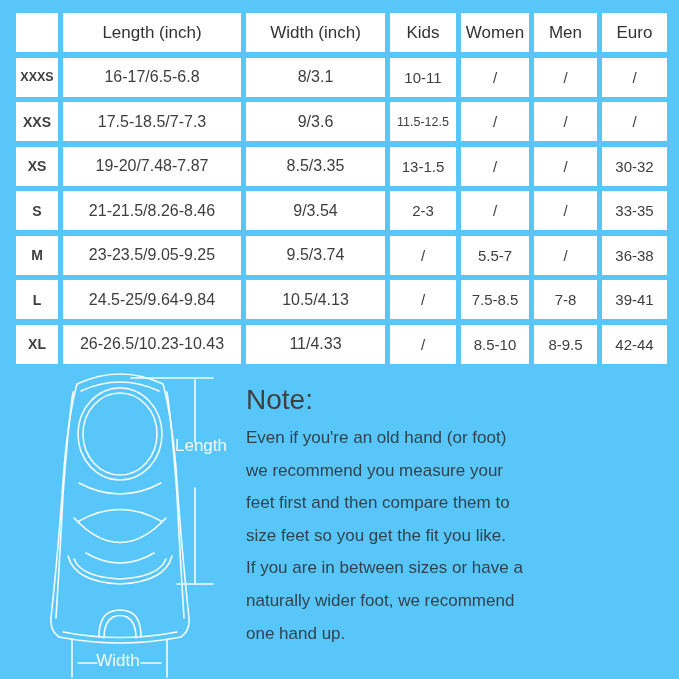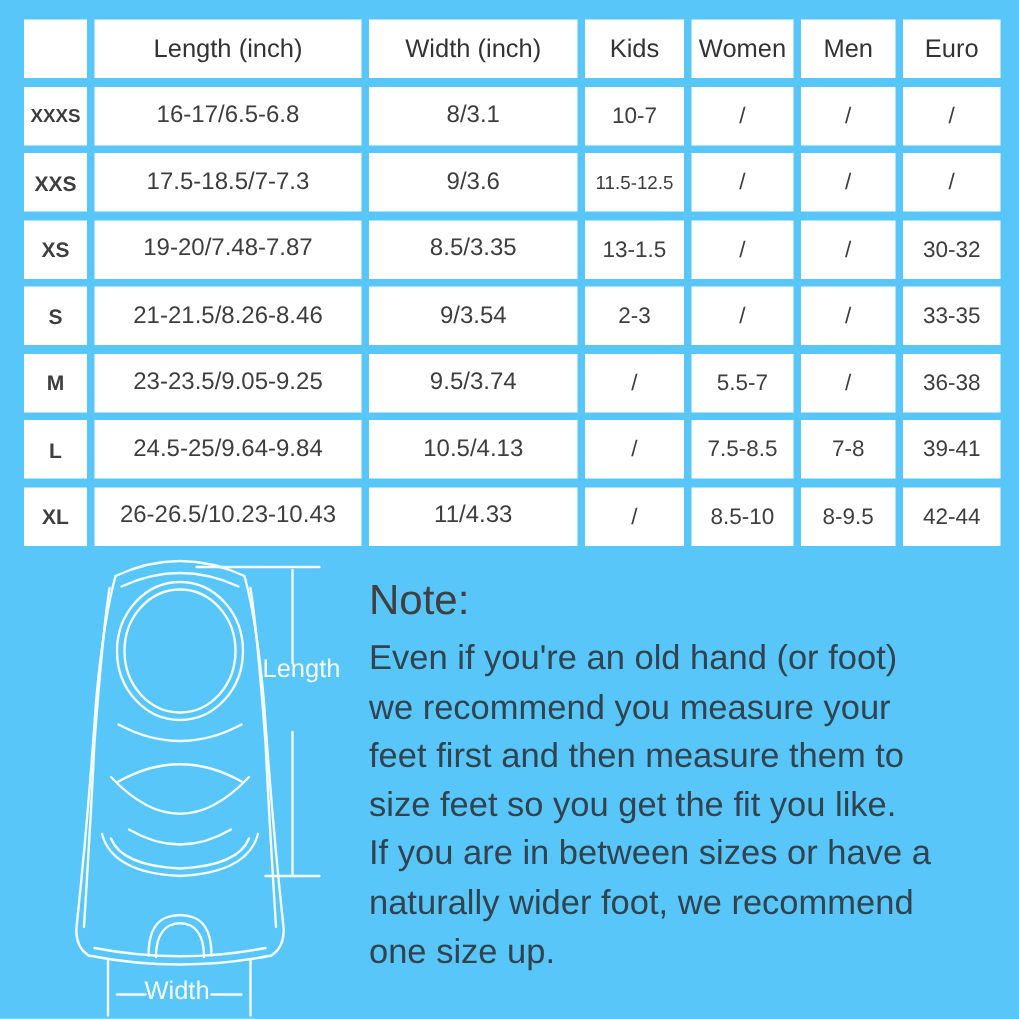--- a/index.html
+++ b/index.html
@@ -26,21 +26,21 @@
     white-space:nowrap;
     overflow:hidden;
   }
   .cell.head{font-size:17px;color:#333333;}
   .cell.big{font-size:16px;}
   .cell.lab{font-size:14px;font-weight:bold;}
   .cell.s12{font-size:12.5px;}
   
   .note{position:absolute;left:246px;top:384px;color:#31434f;}
   .note-h{font-size:28px;color:#404040;margin:0 0 6px 0;font-weight:400;}
-  .note-line{font-size:23px;line-height:32.6px;white-space:nowrap;}
+  .note-line{font-size:17px;line-height:32.6px;white-space:nowrap;}
   
   .fin-svg{position:absolute;left:0;top:370px;}
   .dim-label{
     position:absolute;color:#f4fcff;font-size:17px;text-align:center;
   }
   .dim-length{left:174px;top:436px;width:54px;}
   .dim-width{left:87px;top:651px;width:62px;}
 </style>
 </head>
 <body>
@@ -53,21 +53,21 @@
     <div class="cell head">Length (inch)</div>
     <div class="cell head">Width (inch)</div>
     <div class="cell head">Kids</div>
     <div class="cell head">Women</div>
     <div class="cell head">Men</div>
     <div class="cell head">Euro</div>
 
     <div class="cell lab s12">XXXS</div>
     <div class="cell big">16-17/6.5-6.8</div>
     <div class="cell big">8/3.1</div>
-    <div class="cell">10-7</div>
+    <div class="cell">10-11</div>
     <div class="cell">/</div>
     <div class="cell">/</div>
     <div class="cell">/</div>
 
     <div class="cell lab">XXS</div>
     <div class="cell big">17.5-18.5/7-7.3</div>
     <div class="cell big">9/3.6</div>
     <div class="cell s12">11.5-12.5</div>
     <div class="cell">/</div>
     <div class="cell">/</div>
@@ -151,20 +151,20 @@
     </g>
   </svg>
 
   <div class="dim-label dim-length">Length</div>
   <div class="dim-label dim-width">Width</div>
 
   <div class="note">
     <div class="note-h">Note:</div>
     <div class="note-line">Even if you're an old hand (or foot)</div>
     <div class="note-line">we recommend you measure your</div>
-    <div class="note-line">feet first and then measure them to</div>
+    <div class="note-line">feet first and then compare them to</div>
     <div class="note-line">size feet so you get the fit you like.</div>
     <div class="note-line">If you are in between sizes or have a</div>
     <div class="note-line">naturally wider foot, we recommend</div>
-    <div class="note-line">one size up.</div>
+    <div class="note-line">one hand up.</div>
   </div>
 
 </div>
 
 </body></html>

